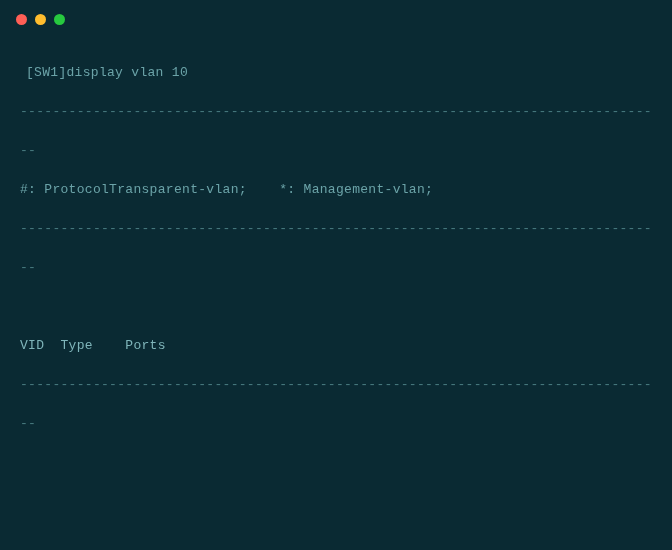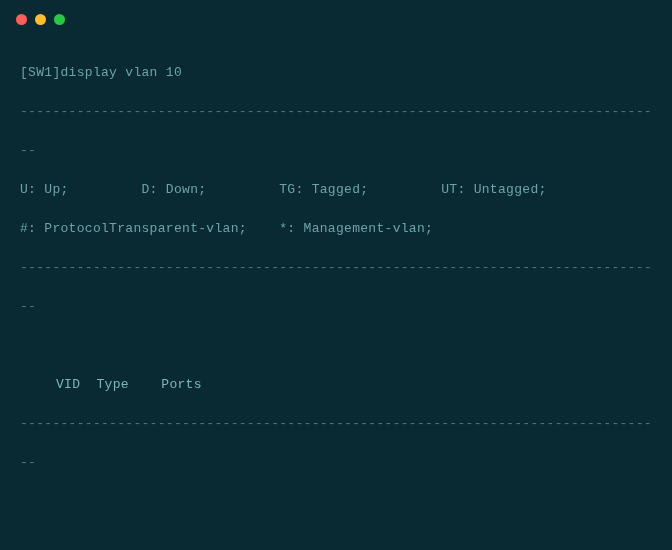--- a/index.html
+++ b/index.html
@@ -30,52 +30,51 @@
     .dot-yellow { background: #ffbd2e; }
     .dot-green { background: #27c93f; }
     .terminal {
       padding: 10px 20px;
       line-height: 1.5;
       white-space: pre;
       letter-spacing: 0.3px;
     }
     .prompt-line {
       color: #6ba3a8;
+      margin-left: 6px;
     }
     .dash-line {
       color: #4a7d82;
       overflow: hidden;
       text-overflow: clip;
       max-width: 632px;
     }
     .legend-line {
       color: #6ba3a8;
     }
     .header-line {
       color: #7fb5ba;
-      margin-left: 36px;
     }
     .data-line {
       color: #6ba3a8;
     }
   </style>
 </head>
 <body>
 
 <div class="window-controls">
   <div class="dot dot-red"></div>
   <div class="dot dot-yellow"></div>
   <div class="dot dot-green"></div>
 </div>
 
 <div class="terminal">
 <div class="prompt-line">[SW1]display vlan 10</div>
 <div class="dash-line">--------------------------------------------------------------------------------</div>
 <div class="dash-line">--</div>
-<div class="legend-line">U: Up;         D: Down;         TG: Tagged;         UT: Untagged;</div>
 <div class="legend-line">#: ProtocolTransparent-vlan;    *: Management-vlan;</div>
 <div class="dash-line">--------------------------------------------------------------------------------</div>
 <div class="dash-line">--</div>
 <div> </div>
 <div class="header-line">VID  Type    Ports</div>
 <div class="dash-line">--------------------------------------------------------------------------------</div>
 <div class="dash-line">--</div>
 
 
 

